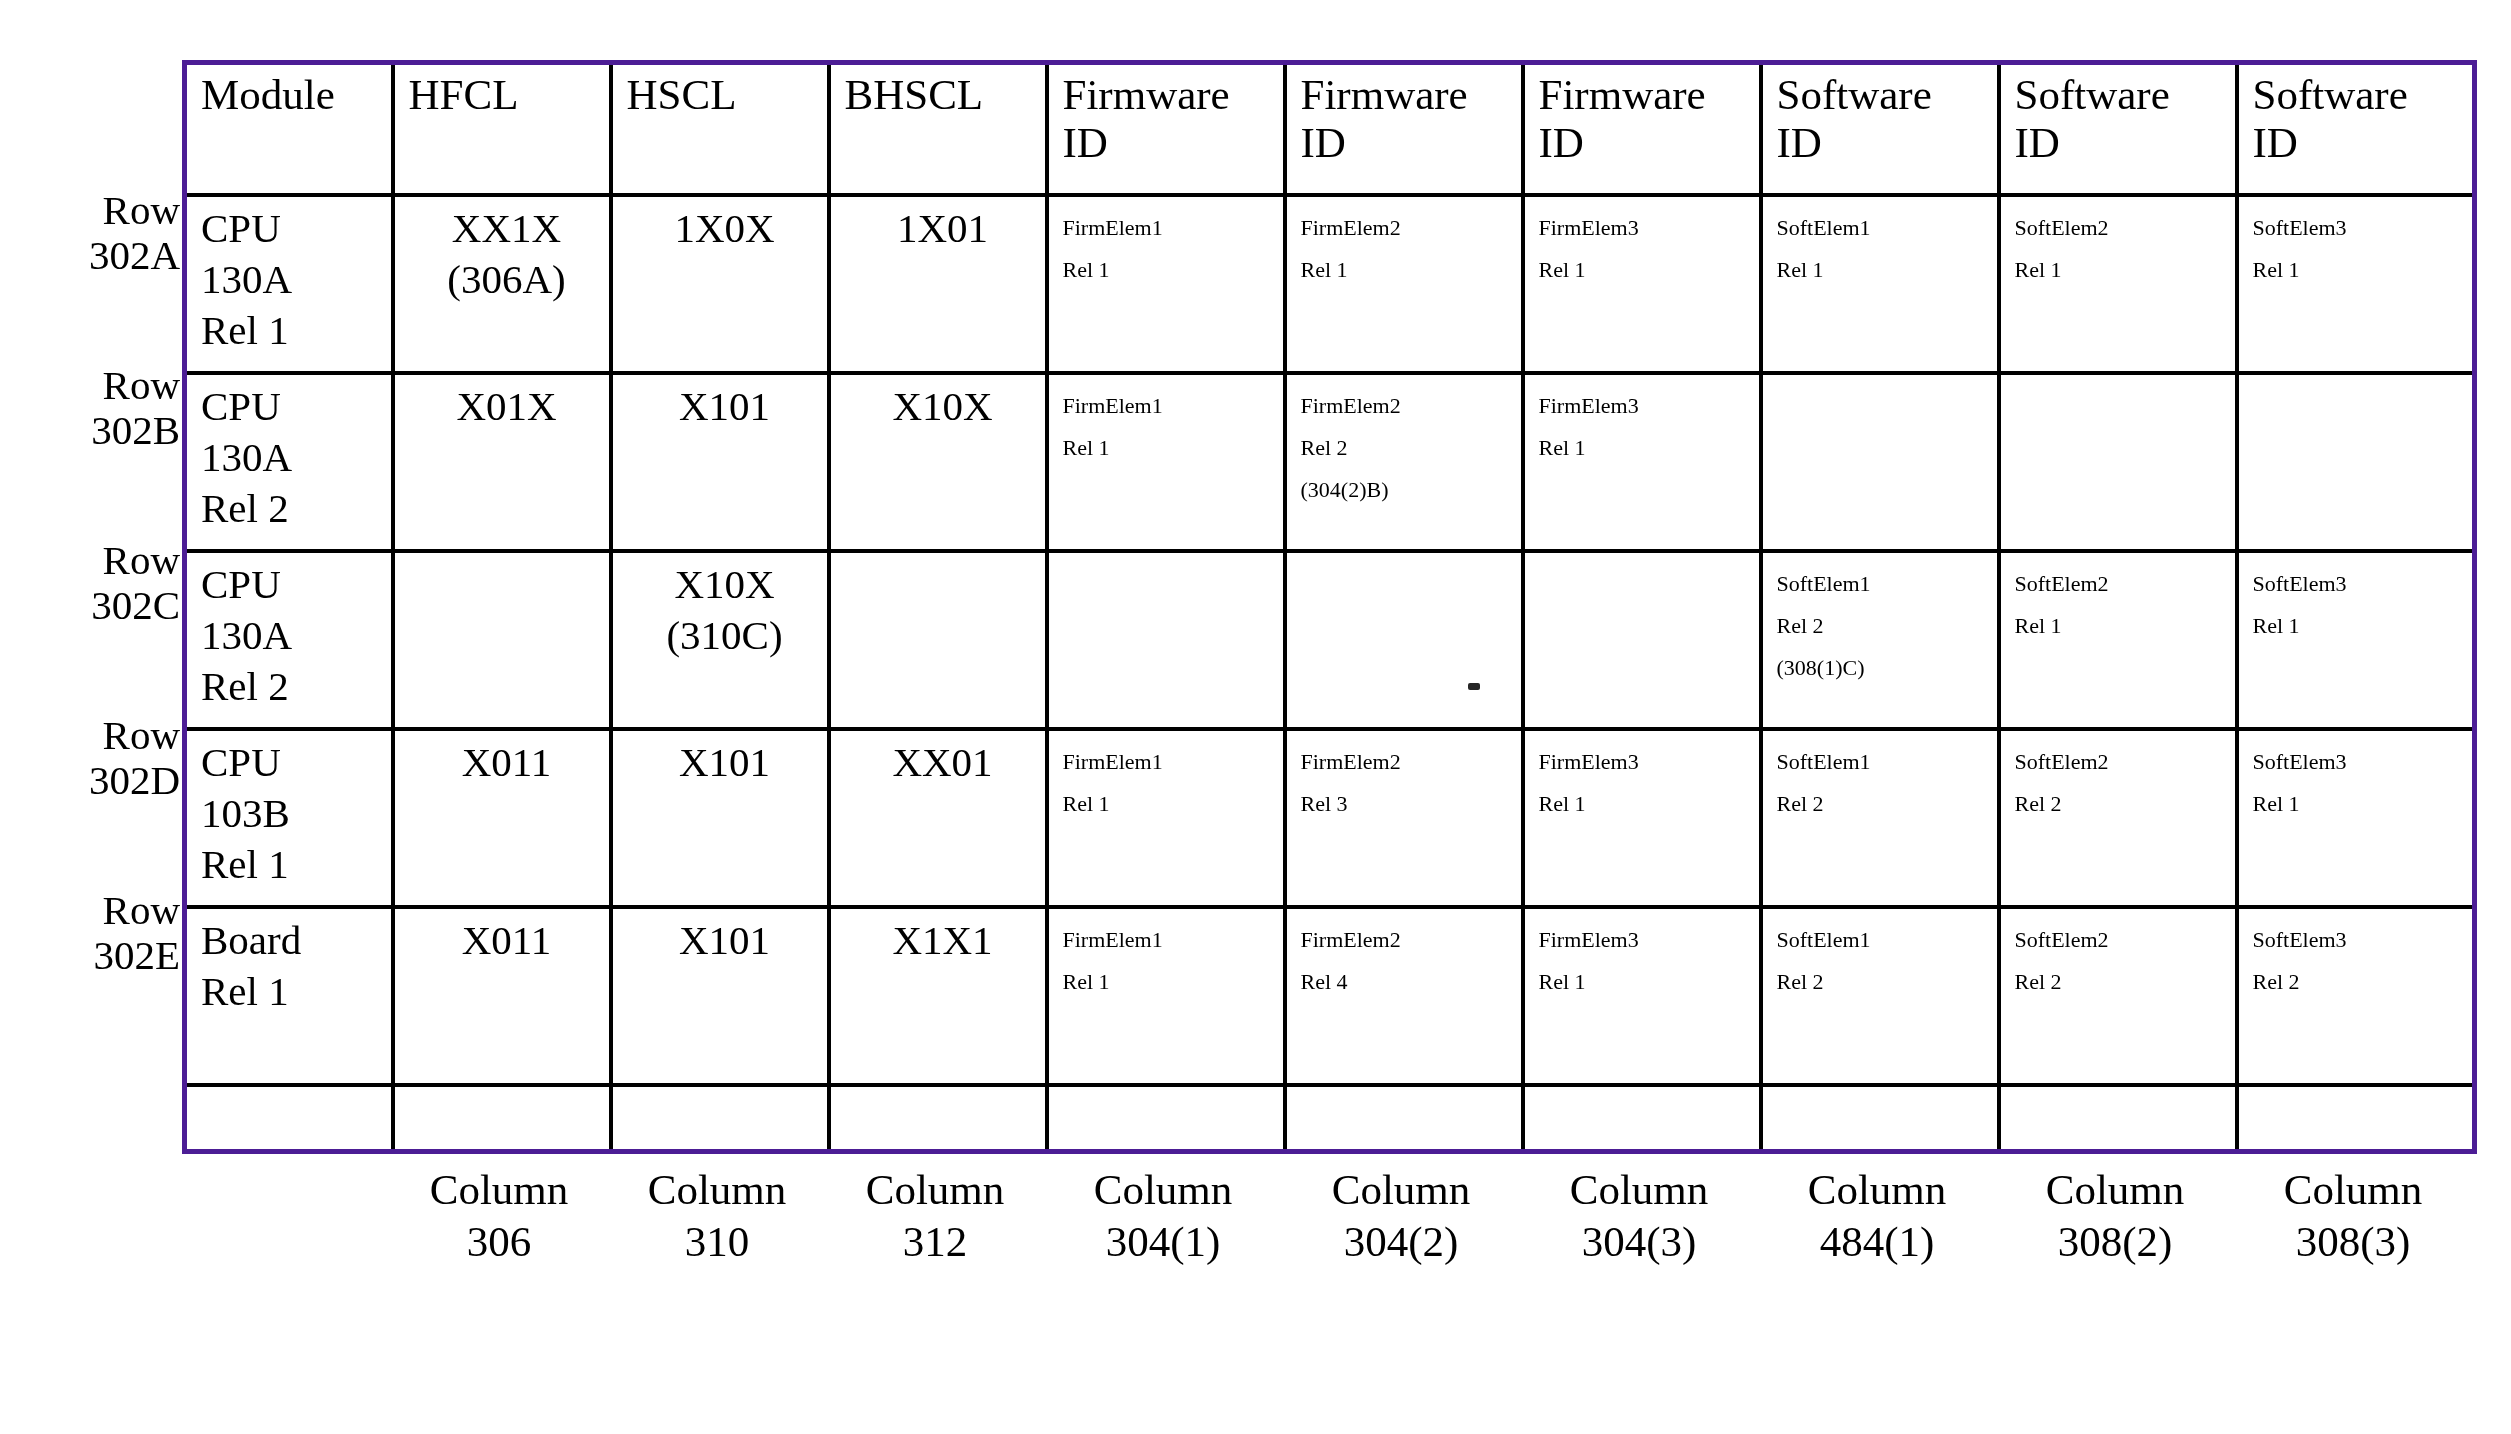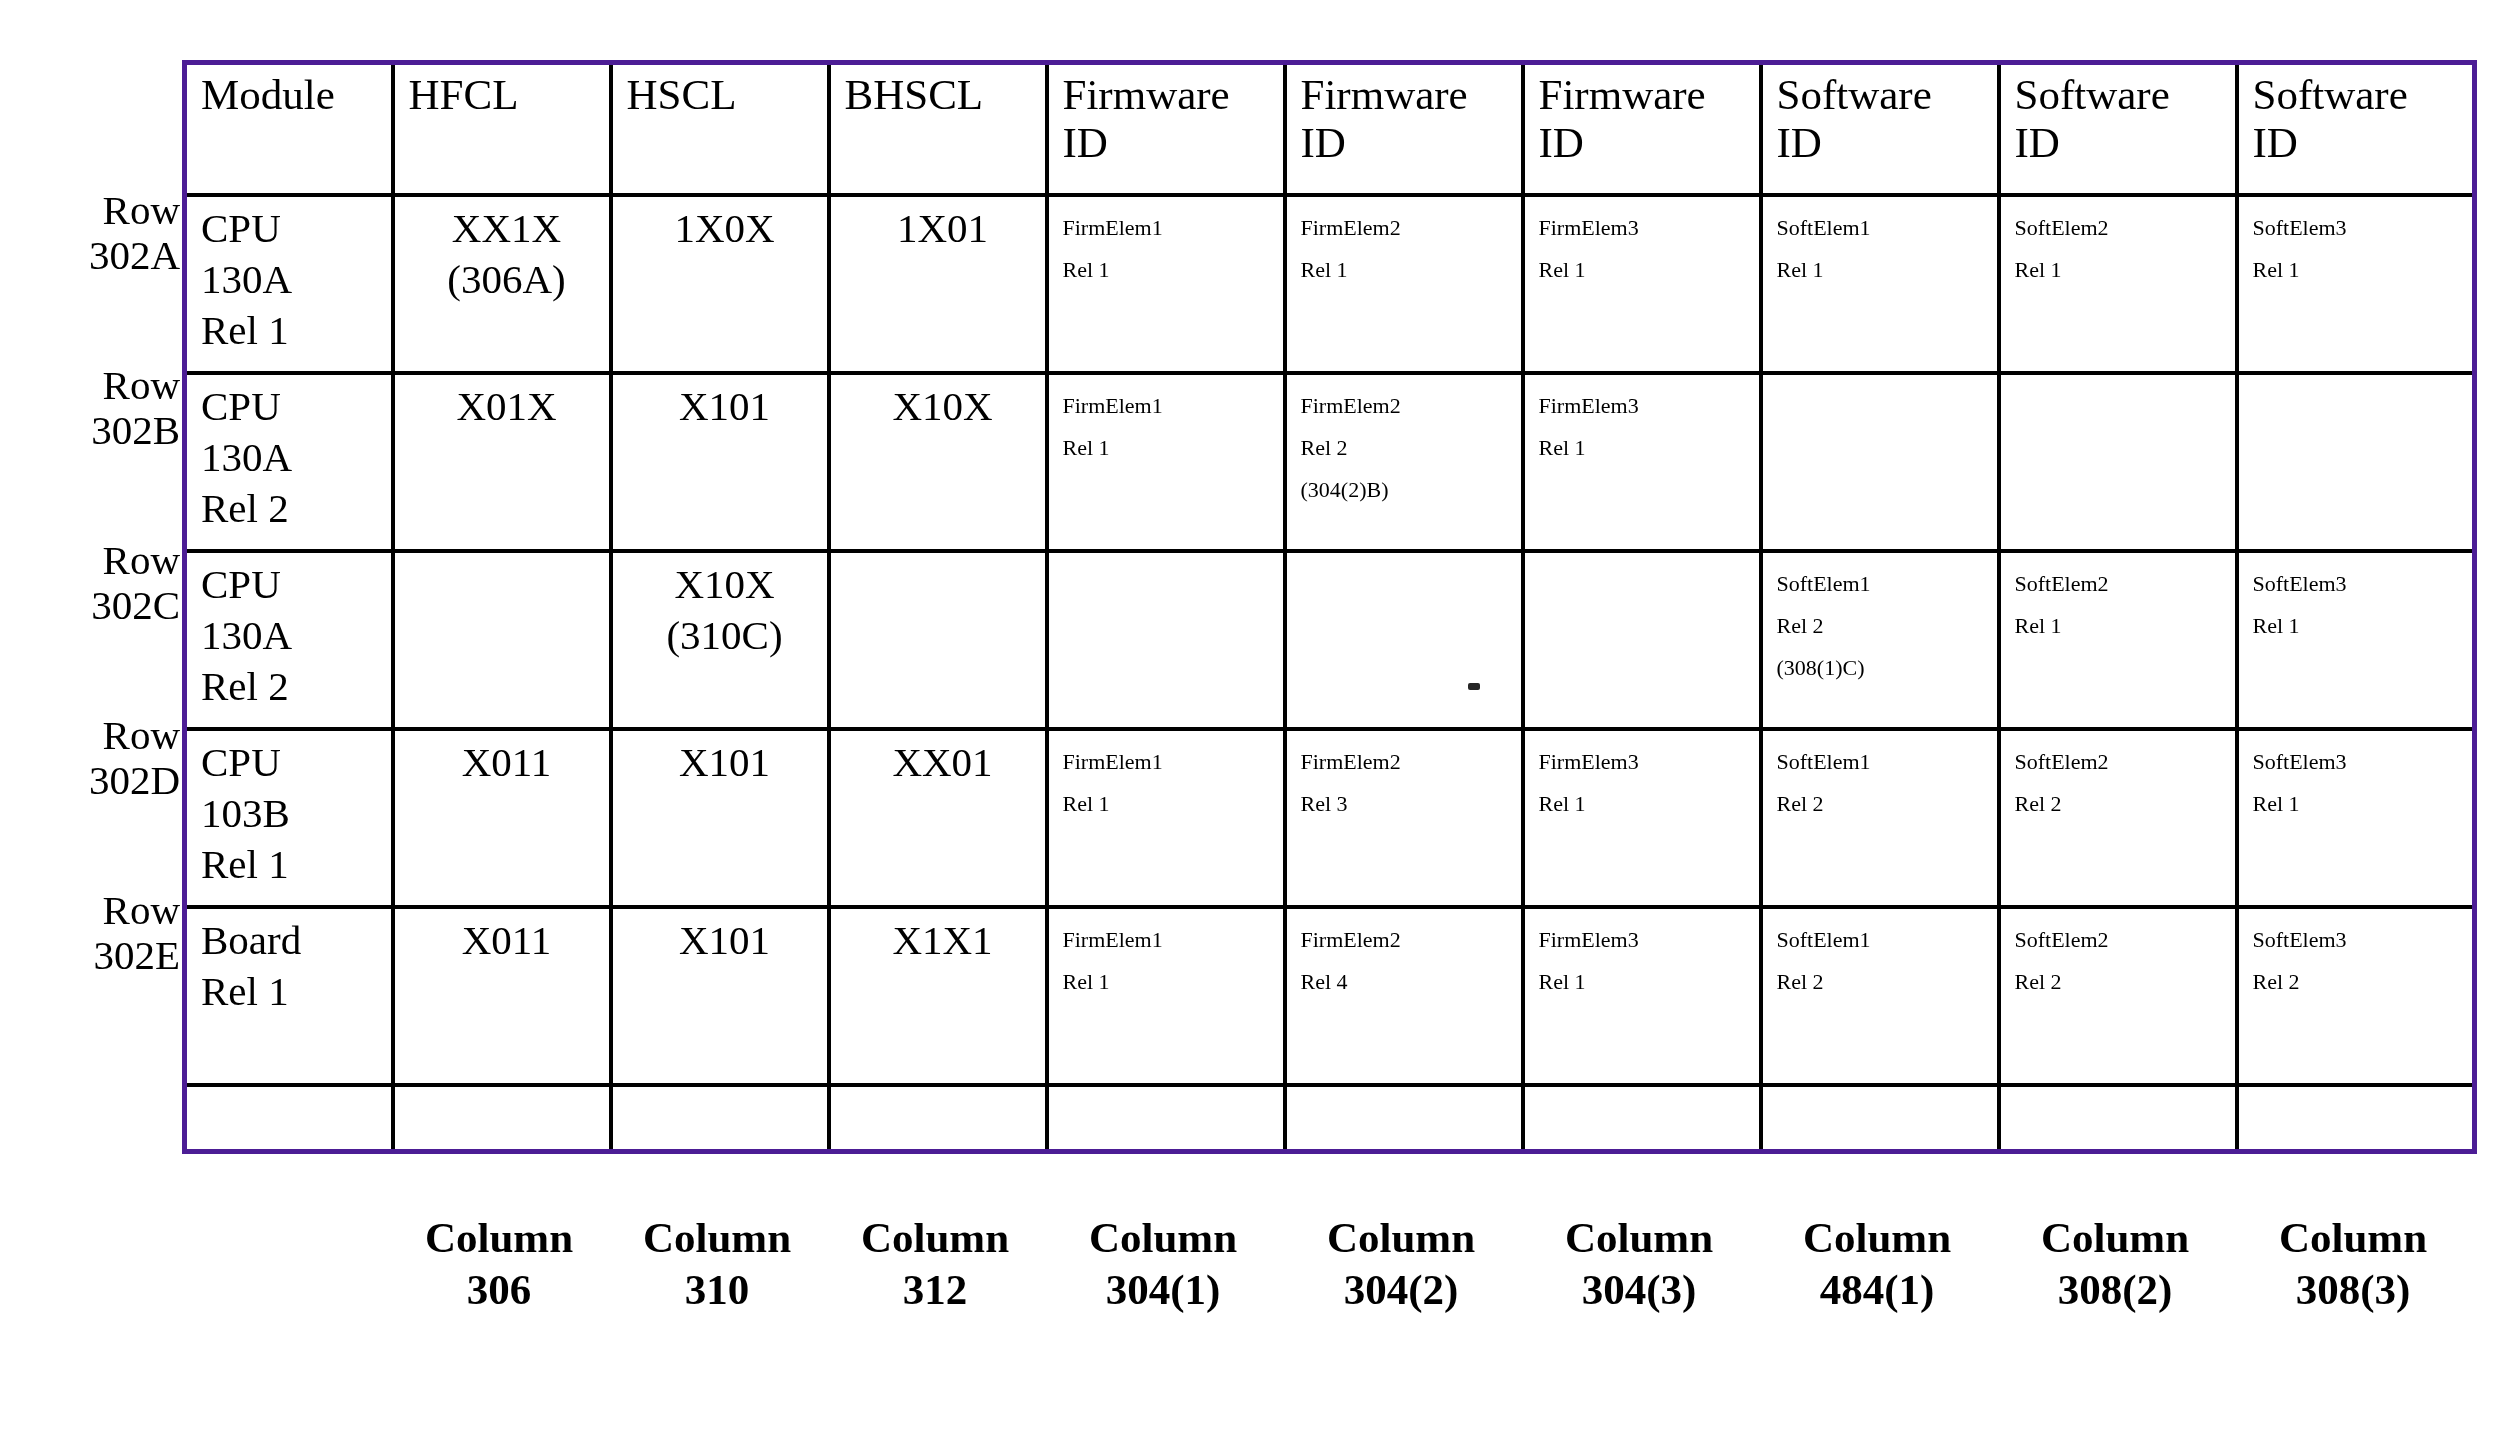--- a/index.html
+++ b/index.html
@@ -89,24 +89,23 @@
   col.c-hfcl    { width: 218px; }
   col.c-hscl    { width: 218px; }
   col.c-bhscl   { width: 218px; }
   col.c-fw      { width: 238px; }
   col.c-sw      { width: 238px; }
 
   
   .col-callouts {
     position: absolute;
     left: 182px;
-    top: 1212px;
+    top: 1164px;
     width: 2292px;
     display: flex;
-    font-weight: bold;
   }
   .callout {
     text-align: center;
     font-size: 43px;
     line-height: 52px;
   }
   .callout .ln { display: block; white-space: nowrap; }
   .callout.w-module { width: 208px; }
   .callout.w-std    { width: 218px; }
   .callout.w-wide   { width: 238px; }

